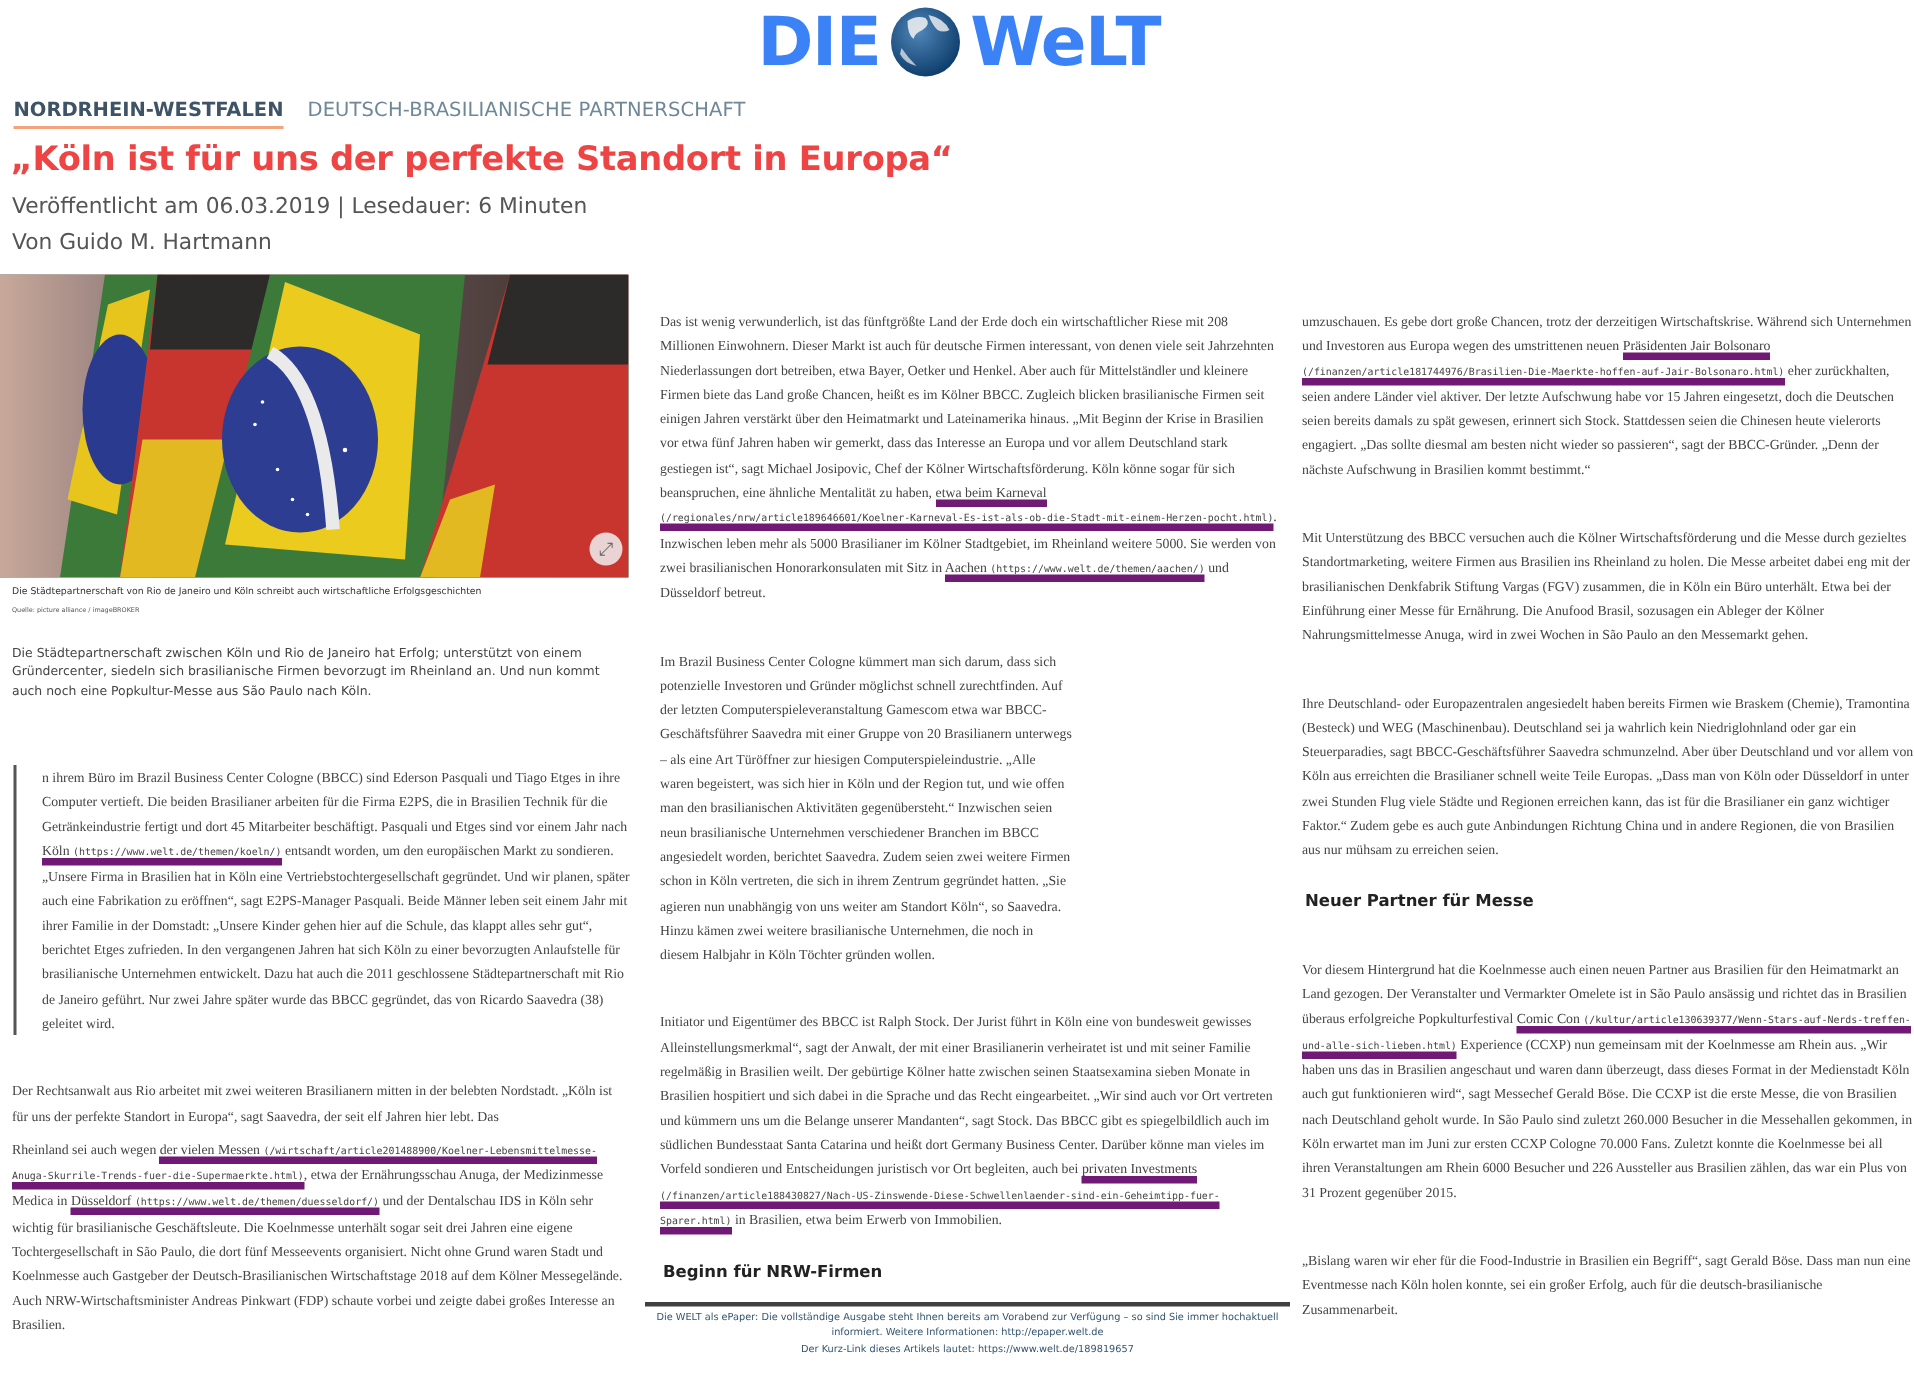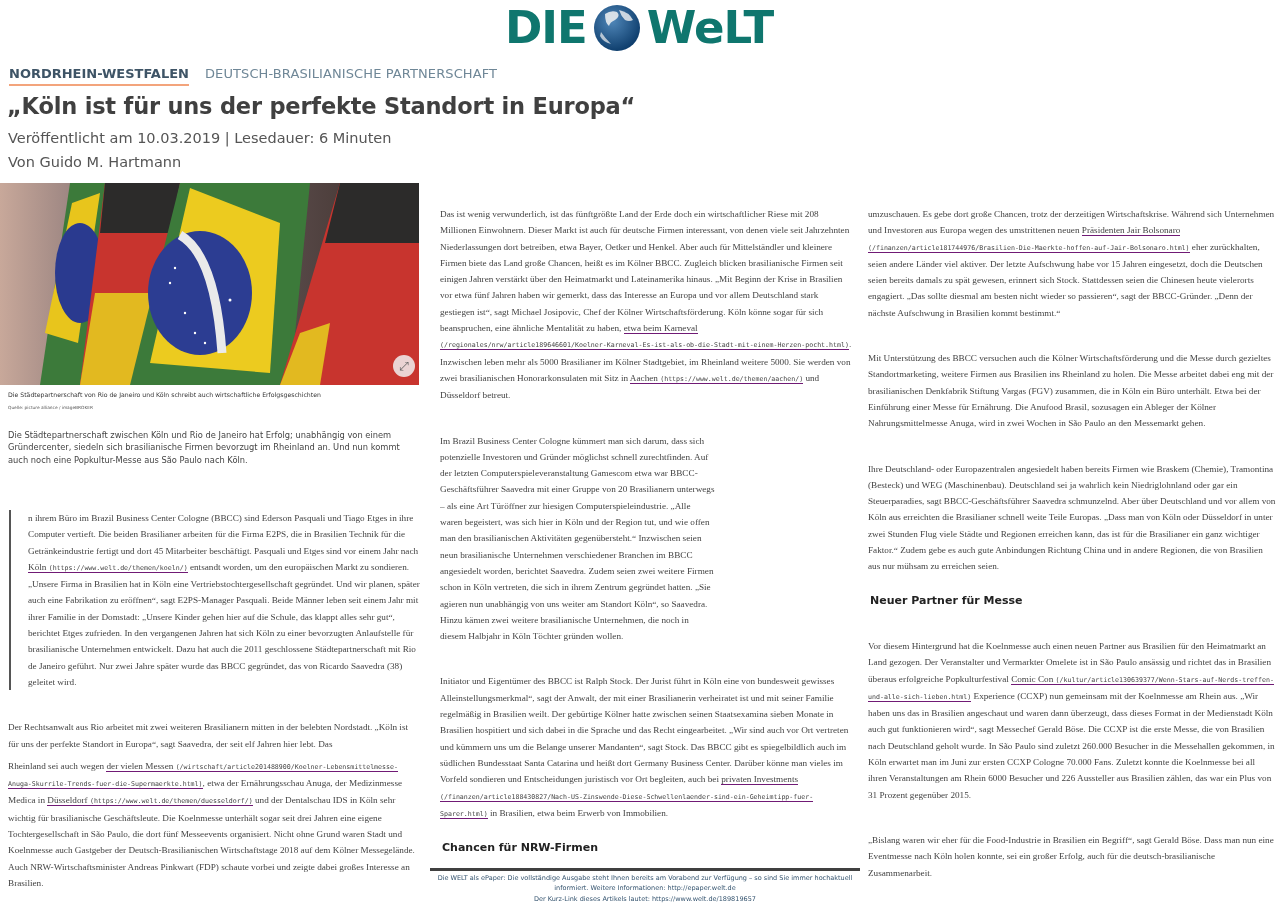--- a/index.html
+++ b/index.html
@@ -1,48 +1,48 @@
 <!DOCTYPE html>
 <html><head>
 <meta charset="utf-8">
 <style>
   * { box-sizing: border-box; margin: 0; padding: 0; }
   html, body { width: 1276px; height: 921px; background: #ffffff; overflow: hidden; }
   body { position: relative; font-family: "Liberation Serif", "DejaVu Serif", serif; color: #333; }
 
   .logo { position: absolute; left: 505px; top: 2px; width: 305px; height: 52px; display: flex; align-items: center; }
-  .logo .word { font-family: "DejaVu Sans", sans-serif; font-weight: bold; font-size: 45px; color: #0f766e; letter-spacing: -1px; line-height: 52px; }
+  .logo .word { font-family: "DejaVu Sans", sans-serif; font-weight: bold; font-size: 45px; color: #3b82f6; letter-spacing: -1px; line-height: 52px; }
   .logo .globe { width: 52px; height: 52px; margin: 0 4px; }
 
   .kicker { position: absolute; left: 9px; top: 66px; font-family: "DejaVu Sans", sans-serif; font-size: 13px; display: flex; gap: 16px; }
   .kicker .section { font-weight: bold; color: #3e5466; padding-bottom: 3px; border-bottom: 2px solid #f3a47c; }
   .kicker .topic { color: #6f8797; letter-spacing: 0.1px; }
 
-  .headline { position: absolute; left: 7px; top: 93px; font-family: "DejaVu Sans", sans-serif; font-weight: bold; font-size: 22.5px; color: #404040; letter-spacing: -0.2px; }
+  .headline { position: absolute; left: 7px; top: 93px; font-family: "DejaVu Sans", sans-serif; font-weight: bold; font-size: 22.5px; color: #ef4444; letter-spacing: -0.2px; }
   .meta { position: absolute; left: 8px; top: 130px; font-family: "DejaVu Sans", sans-serif; font-size: 14.5px; color: #555; }
   .author { position: absolute; left: 8px; top: 154px; font-family: "DejaVu Sans", sans-serif; font-size: 14.5px; color: #555; text-align: right; }
 
   .hero { position: absolute; left: 0; top: 183px; width: 419px; height: 202px; overflow: hidden; background: #6b5a4a; }
   .hero svg { display: block; }
   .expand-btn { position: absolute; left: 393px; top: 355px; width: 22px; height: 22px; border-radius: 50%; background: rgba(240,240,240,0.85); display: flex; align-items: center; justify-content: center; font-size: 12px; color: #666; font-family: "DejaVu Sans", sans-serif; }
 
   .caption { position: absolute; left: 8px; top: 391px; font-family: "DejaVu Sans", sans-serif; font-size: 6.2px; color: #333; }
   .credit { position: absolute; left: 8px; top: 405px; font-family: "DejaVu Sans", sans-serif; font-size: 4.3px; color: #555; }
 
   .intro { position: absolute; left: 8px; top: 429px; width: 408px; font-family: "DejaVu Sans", sans-serif; font-size: 8.3px; line-height: 12.3px; color: #444; }
 
   .col { position: absolute; font-size: 9.2px; line-height: 16.3px; color: #444; }
   .col p { margin-bottom: 14px; margin-top: 29px; }
   .col p.tight { margin-bottom: 0; }
   .col1 { left: 8px; top: 481px; width: 412px; }
   .col2 { left: 440px; top: 177px; width: 415px; }
   .col3 { left: 868px; top: 177px; width: 408px; }
 
   .dropcap-para { border-left: 2px solid #555; padding-left: 17px; margin-left: 1px; }
-  a.link { color: #444; text-decoration: none; border-bottom: 1px solid #701a75; }
+  a.link { color: #444; text-decoration: none; border-bottom: 5px solid #701a75; }
   .url { font-family: "DejaVu Sans Mono", monospace; font-size: 6.6px; color: #444; }
 
   .subhead { font-family: "DejaVu Sans", sans-serif; font-weight: bold; font-size: 11px; color: #222; margin: 18px 0 20px 2px; }
 
   .footer { position: absolute; left: 430px; top: 868px; width: 430px; border-top: 3px solid #404040; padding-top: 2px; text-align: center; font-family: "DejaVu Sans", sans-serif; font-size: 6.5px; line-height: 10px; color: #34536e; }
   .footer .short { margin-top: 1px; display: block; }
 </style>
 </head>
 <body>
 
@@ -62,21 +62,21 @@
   </svg>
   <span class="word">WeLT</span>
 </div>
 
 <div class="kicker">
   <span class="section">NORDRHEIN-WESTFALEN</span>
   <span class="topic">DEUTSCH-BRASILIANISCHE PARTNERSCHAFT</span>
 </div>
 
 <h1 class="headline">„Köln ist für uns der perfekte Standort in Europa“</h1>
-<div class="meta">Veröffentlicht am 10.03.2019 | Lesedauer: 6 Minuten</div>
+<div class="meta">Veröffentlicht am 06.03.2019 | Lesedauer: 6 Minuten</div>
 <div class="author">Von Guido M. Hartmann</div>
 
 <div class="hero">
   <svg width="419" height="202" viewBox="0 0 419 202">
     <defs>
       <linearGradient id="bg" x1="0" y1="0" x2="1" y2="0">
         <stop offset="0" stop-color="#c8a89a"></stop>
         <stop offset="0.3" stop-color="#7c6c70"></stop>
         <stop offset="1" stop-color="#3b2d28"></stop>
       </linearGradient>
@@ -107,41 +107,41 @@
     <polygon points="280,202 300,150 330,140 320,202" fill="#e2b920"></polygon>
   </svg>
 </div>
 <div class="expand-btn">
   <span>⤢</span>
 </div>
 
 <div class="caption">Die Städtepartnerschaft von Rio de Janeiro und Köln schreibt auch wirtschaftliche Erfolgsgeschichten</div>
 <div class="credit">Quelle: picture alliance / imageBROKER</div>
 
-<div class="intro">Die Städtepartnerschaft zwischen Köln und Rio de Janeiro hat Erfolg; unabhängig von einem Gründercenter, siedeln sich brasilianische Firmen bevorzugt im Rheinland an. Und nun kommt auch noch eine Popkultur-Messe aus São Paulo nach Köln.</div>
+<div class="intro">Die Städtepartnerschaft zwischen Köln und Rio de Janeiro hat Erfolg; unterstützt von einem Gründercenter, siedeln sich brasilianische Firmen bevorzugt im Rheinland an. Und nun kommt auch noch eine Popkultur-Messe aus São Paulo nach Köln.</div>
 
 <div class="col col1">
   <p class="dropcap-para">
     <span>n ihrem Büro im Brazil Business Center Cologne (BBCC) sind Ederson Pasquali und Tiago Etges in ihre Computer vertieft. Die beiden Brasilianer arbeiten für die Firma E2PS, die in Brasilien Technik für die Getränkeindustrie fertigt und dort 45 Mitarbeiter beschäftigt. Pasquali und Etges sind vor einem Jahr nach </span><a class="link"><span>Köln</span> <span class="url">(https://www.welt.de/themen/koeln/)</span></a><span> entsandt worden, um den europäischen Markt zu sondieren. „Unsere Firma in Brasilien hat in Köln eine Vertriebstochtergesellschaft gegründet. Und wir planen, später auch eine Fabrikation zu eröffnen“, sagt E2PS-Manager Pasquali. Beide Männer leben seit einem Jahr mit ihrer Familie in der Domstadt: „Unsere Kinder gehen hier auf die Schule, das klappt alles sehr gut“, berichtet Etges zufrieden. In den vergangenen Jahren hat sich Köln zu einer bevorzugten Anlaufstelle für brasilianische Unternehmen entwickelt. Dazu hat auch die 2011 geschlossene Städtepartnerschaft mit Rio de Janeiro geführt. Nur zwei Jahre später wurde das BBCC gegründet, das von Ricardo Saavedra (38) geleitet wird.</span>
   </p>
   <p class="tight">Der Rechtsanwalt aus Rio arbeitet mit zwei weiteren Brasilianern mitten in der belebten Nordstadt. „Köln ist für uns der perfekte Standort in Europa“, sagt Saavedra, der seit elf Jahren hier lebt. Das</p>
   <p style="margin-top:6px;">
     <span>Rheinland sei auch wegen </span><a class="link"><span>der vielen Messen</span> <span class="url">(/wirtschaft/article201488900/Koelner-Lebensmittelmesse-Anuga-Skurrile-Trends-fuer-die-Supermaerkte.html)</span></a><span>, etwa der Ernährungsschau Anuga, der Medizinmesse Medica in </span><a class="link"><span>Düsseldorf</span> <span class="url">(https://www.welt.de/themen/duesseldorf/)</span></a><span> und der Dentalschau IDS in Köln sehr wichtig für brasilianische Geschäftsleute. Die Koelnmesse unterhält sogar seit drei Jahren eine eigene Tochtergesellschaft in São Paulo, die dort fünf Messeevents organisiert. Nicht ohne Grund waren Stadt und Koelnmesse auch Gastgeber der Deutsch-Brasilianischen Wirtschaftstage 2018 auf dem Kölner Messegelände. Auch NRW-Wirtschaftsminister Andreas Pinkwart (FDP) schaute vorbei und zeigte dabei großes Interesse an Brasilien.</span>
   </p>
 </div>
 
 <div class="col col2">
   <p>
     <span>Das ist wenig verwunderlich, ist das fünftgrößte Land der Erde doch ein wirtschaftlicher Riese mit 208 Millionen Einwohnern. Dieser Markt ist auch für deutsche Firmen interessant, von denen viele seit Jahrzehnten Niederlassungen dort betreiben, etwa Bayer, Oetker und Henkel. Aber auch für Mittelständler und kleinere Firmen biete das Land große Chancen, heißt es im Kölner BBCC. Zugleich blicken brasilianische Firmen seit einigen Jahren verstärkt über den Heimatmarkt und Lateinamerika hinaus. „Mit Beginn der Krise in Brasilien vor etwa fünf Jahren haben wir gemerkt, dass das Interesse an Europa und vor allem Deutschland stark gestiegen ist“, sagt Michael Josipovic, Chef der Kölner Wirtschaftsförderung. Köln könne sogar für sich beanspruchen, eine ähnliche Mentalität zu haben, </span><a class="link"><span>etwa beim Karneval</span> <span class="url">(/regionales/nrw/article189646601/Koelner-Karneval-Es-ist-als-ob-die-Stadt-mit-einem-Herzen-pocht.html)</span></a><span>. Inzwischen leben mehr als 5000 Brasilianer im Kölner Stadtgebiet, im Rheinland weitere 5000. Sie werden von zwei brasilianischen Honorarkonsulaten mit Sitz in </span><a class="link"><span>Aachen</span> <span class="url">(https://www.welt.de/themen/aachen/)</span></a><span> und Düsseldorf betreut.</span>
   </p>
   <p style="padding-right:140px;">Im Brazil Business Center Cologne kümmert man sich darum, dass sich potenzielle Investoren und Gründer möglichst schnell zurechtfinden. Auf der letzten Computerspieleveranstaltung Gamescom etwa war BBCC-Geschäftsführer Saavedra mit einer Gruppe von 20 Brasilianern unterwegs – als eine Art Türöffner zur hiesigen Computerspieleindustrie. „Alle waren begeistert, was sich hier in Köln und der Region tut, und wie offen man den brasilianischen Aktivitäten gegenübersteht.“ Inzwischen seien neun brasilianische Unternehmen verschiedener Branchen im BBCC angesiedelt worden, berichtet Saavedra. Zudem seien zwei weitere Firmen schon in Köln vertreten, die sich in ihrem Zentrum gegründet hatten. „Sie agieren nun unabhängig von uns weiter am Standort Köln“, so Saavedra. Hinzu kämen zwei weitere brasilianische Unternehmen, die noch in diesem Halbjahr in Köln Töchter gründen wollen.</p>
   <p>
     <span>Initiator und Eigentümer des BBCC ist Ralph Stock. Der Jurist führt in Köln eine von bundesweit gewisses Alleinstellungsmerkmal“, sagt der Anwalt, der mit einer Brasilianerin verheiratet ist und mit seiner Familie regelmäßig in Brasilien weilt. Der gebürtige Kölner hatte zwischen seinen Staatsexamina sieben Monate in Brasilien hospitiert und sich dabei in die Sprache und das Recht eingearbeitet. „Wir sind auch vor Ort vertreten und kümmern uns um die Belange unserer Mandanten“, sagt Stock. Das BBCC gibt es spiegelbildlich auch im südlichen Bundesstaat Santa Catarina und heißt dort Germany Business Center. Darüber könne man vieles im Vorfeld sondieren und Entscheidungen juristisch vor Ort begleiten, auch bei </span><a class="link"><span>privaten Investments</span> <span class="url">(/finanzen/article188430827/Nach-US-Zinswende-Diese-Schwellenlaender-sind-ein-Geheimtipp-fuer-Sparer.html)</span></a><span> in Brasilien, etwa beim Erwerb von Immobilien.</span>
   </p>
-  <h2 class="subhead">Chancen für NRW-Firmen</h2>
+  <h2 class="subhead">Beginn für NRW-Firmen</h2>
 </div>
 
 <div class="col col3">
   <p>
     <span>umzuschauen. Es gebe dort große Chancen, trotz der derzeitigen Wirtschaftskrise. Während sich Unternehmen und Investoren aus Europa wegen des umstrittenen neuen </span><a class="link"><span>Präsidenten Jair Bolsonaro</span> <span class="url">(/finanzen/article181744976/Brasilien-Die-Maerkte-hoffen-auf-Jair-Bolsonaro.html)</span></a><span> eher zurückhalten, seien andere Länder viel aktiver. Der letzte Aufschwung habe vor 15 Jahren eingesetzt, doch die Deutschen seien bereits damals zu spät gewesen, erinnert sich Stock. Stattdessen seien die Chinesen heute vielerorts engagiert. „Das sollte diesmal am besten nicht wieder so passieren“, sagt der BBCC-Gründer. „Denn der nächste Aufschwung in Brasilien kommt bestimmt.“</span>
   </p>
   <p>Mit Unterstützung des BBCC versuchen auch die Kölner Wirtschaftsförderung und die Messe durch gezieltes Standortmarketing, weitere Firmen aus Brasilien ins Rheinland zu holen. Die Messe arbeitet dabei eng mit der brasilianischen Denkfabrik Stiftung Vargas (FGV) zusammen, die in Köln ein Büro unterhält. Etwa bei der Einführung einer Messe für Ernährung. Die Anufood Brasil, sozusagen ein Ableger der Kölner Nahrungsmittelmesse Anuga, wird in zwei Wochen in São Paulo an den Messemarkt gehen.</p>
   <p>Ihre Deutschland- oder Europazentralen angesiedelt haben bereits Firmen wie Braskem (Chemie), Tramontina (Besteck) und WEG (Maschinenbau). Deutschland sei ja wahrlich kein Niedriglohnland oder gar ein Steuerparadies, sagt BBCC-Geschäftsführer Saavedra schmunzelnd. Aber über Deutschland und vor allem von Köln aus erreichten die Brasilianer schnell weite Teile Europas. „Dass man von Köln oder Düsseldorf in unter zwei Stunden Flug viele Städte und Regionen erreichen kann, das ist für die Brasilianer ein ganz wichtiger Faktor.“ Zudem gebe es auch gute Anbindungen Richtung China und in andere Regionen, die von Brasilien aus nur mühsam zu erreichen seien.</p>
   <h2 class="subhead">Neuer Partner für Messe</h2>
   <p>

